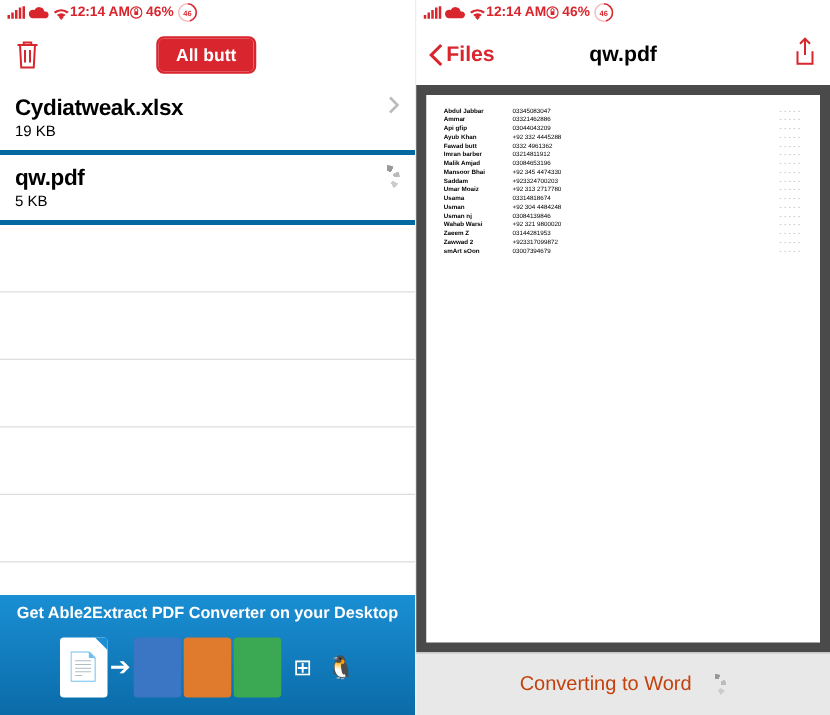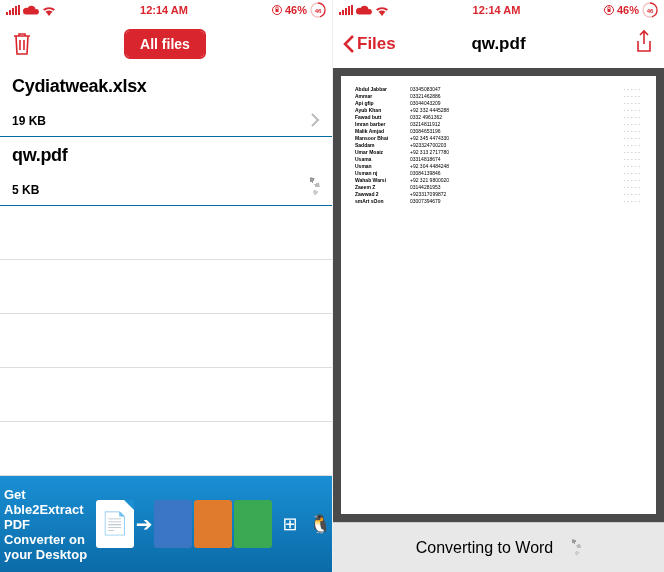--- a/index.html
+++ b/index.html
@@ -1,60 +1,60 @@
 <!DOCTYPE html>
 <html><head>
 <meta charset="utf-8">
 <style>
 *{margin:0;padding:0;box-sizing:border-box;font-family:-apple-system,Helvetica,Arial,sans-serif}
 body{width:664px;height:572px;background:#fff;display:flex;overflow:hidden}
 .screen{width:332px;height:572px;display:flex;flex-direction:column;position:relative}
 .screen+.screen{border-left:1px solid #eee}
-.status-bar{height:20px;display:flex;align-items:center;justify-content:space-between;padding:0 6px;font-size:11px;font-weight:600;color:#d9252d}
+.status-bar{height:20px;display:flex;align-items:center;justify-content:flex-start;padding:0 6px;font-size:11px;font-weight:600;color:#d9252d}
 .status-left,.status-right{display:flex;align-items:center;gap:3px}
 .status-center{color:#d9252d;font-weight:700}
 .signal-bars{display:inline-flex;align-items:flex-end;gap:1px;height:10px}
 .signal-bars i{width:2px;background:#d9252d;display:block}
 .signal-bars i:nth-child(1){height:3px}.signal-bars i:nth-child(2){height:5px}.signal-bars i:nth-child(3){height:7px}.signal-bars i:nth-child(4){height:9px}.signal-bars i:nth-child(5){height:10px}
 .cloud-icon svg,.wifi-icon svg,.lock-icon svg,.battery-ring svg{display:block}
 .nav-bar{height:48px;display:flex;align-items:center;justify-content:space-between;padding:0 10px;position:relative}
 .trash-icon svg{display:block}
 .seg-control{display:flex;border:2px solid #d9252d;border-radius:6px;overflow:hidden;height:30px}
 .seg-btn{padding:0 14px;font-size:14px;font-weight:600;display:flex;align-items:center;background:#fff;color:#d9252d;border:none}
 .seg-btn.active{background:#d9252d;color:#fff}
 .nav-spacer{width:26px}
 .back-btn{display:flex;align-items:center;color:#d9252d;font-size:17px;font-weight:700}
 .back-btn svg{margin-right:2px}
 .nav-title{position:absolute;left:0;right:0;text-align:center;font-size:17px;font-weight:600;color:#000;pointer-events:none}
 .share-icon{color:#d9252d}
 .file-list{flex:1;overflow:hidden}
-.file-row{display:flex;align-items:flex-end;padding:8px 12px;border-bottom:1px solid #0369a1;min-height:54px}
+.file-row{display:flex;align-items:flex-start;padding:8px 12px;border-bottom:4px solid #0369a1;min-height:54px}
 .file-info{flex:1}
 .file-name{font-size:18px;font-weight:700;color:#000;letter-spacing:-.3px}
-.file-size{font-size:12px;font-weight:700;color:#000;margin-top:17px}
+.file-size{font-size:12px;font-weight:400;color:#000;margin-top:1px}
 .chevron svg{display:block}
 .spinner{width:20px;height:20px;position:relative}
 .spinner::before{content:"";position:absolute;inset:0;border-radius:50%;background:conic-gradient(#999 0 30deg,transparent 30deg 60deg,#bbb 60deg 90deg,transparent 90deg 120deg,#ccc 120deg 150deg,transparent 150deg 360deg);-webkit-mask:radial-gradient(circle,transparent 5px,#000 5px);mask:radial-gradient(circle,transparent 5px,#000 5px)}
 .empty-row{height:54px;border-bottom:1px solid #ddd}
-.promo{height:96px;background:linear-gradient(#1a8fd4,#0b6ba8);color:#fff;display:flex;flex-direction:row;align-items:center;padding:4px 0}
+.promo{height:96px;background:linear-gradient(#1a8fd4,#0b6ba8);color:#fff;display:flex;flex-direction:column;align-items:center;padding:4px 0}
 .promo-text{font-size:13px;font-weight:600;padding:2px 4px}
 .promo-icons{display:flex;align-items:center;gap:2px;flex:1}
 .promo-icons .doc{width:38px;height:48px;border-radius:3px;display:flex;align-items:center;justify-content:center;font-size:22px}
 .doc.pdf{background:#fff;color:#d9252d;position:relative}
 .doc.pdf::before{content:"";position:absolute;top:0;right:0;border-style:solid;border-width:0 10px 10px 0;border-color:transparent #1a8fd4 transparent transparent}
 .arrow{color:#fff;font-size:20px}
 .doc.word{background:#3b76c4}.doc.ppt{background:#e07b2e}.doc.xls{background:#3ba854}
 .os-icons{display:flex;gap:6px;align-items:center;margin-left:8px;font-size:18px}
 .preview-area{flex:1;background:#4a4a4a;padding:8px;display:flex}
 .page{background:#fff;flex:1;padding:10px 14px;font-size:5px;color:#000;overflow:hidden}
 .page-row{display:flex;margin-bottom:1px}
 .page-row .c1{width:55px;font-weight:600}
 .page-row .c2{width:60px}
 .page-row .c3{flex:1;text-align:right;color:#999;letter-spacing:2px}
-.convert-bar{height:50px;background:#e8e8e8;border-top:1px solid #ccc;display:flex;align-items:center;justify-content:center;gap:10px;font-size:16px;color:#000000}
+.convert-bar{height:50px;background:#e8e8e8;border-top:1px solid #ccc;display:flex;align-items:center;justify-content:center;gap:10px;font-size:16px;color:#c2410c}
 .convert-bar .spinner{width:18px;height:18px}
 </style>
 </head>
 <body>
 
 <div class="screen">
   <div class="status-bar">
     <div class="status-left">
       <span class="signal-bars">
           <i></i>
@@ -94,21 +94,21 @@
     </div>
   </div>
 
   <div class="nav-bar">
     <span class="trash-icon">
         <svg width="24" height="28" viewBox="0 0 24 28">
           <path fill="none" stroke="#d9252d" stroke-width="1.6" d="M4 6h16M9 6V4h6v2M6 6l1 18h10l1-18M10 10v10M14 10v10"></path>
         </svg>
       </span>
     <div class="seg-control">
-      <button class="seg-btn active">All files</button>
+      <button class="seg-btn active">All butt</button>
     </div>
     <span class="nav-spacer"></span>
   </div>
 
   <div class="file-list">
     <div class="file-row">
       <div class="file-info">
         <div class="file-name">Cydiatweak.xlsx</div>
         <div class="file-size">19 KB</div>
       </div>

